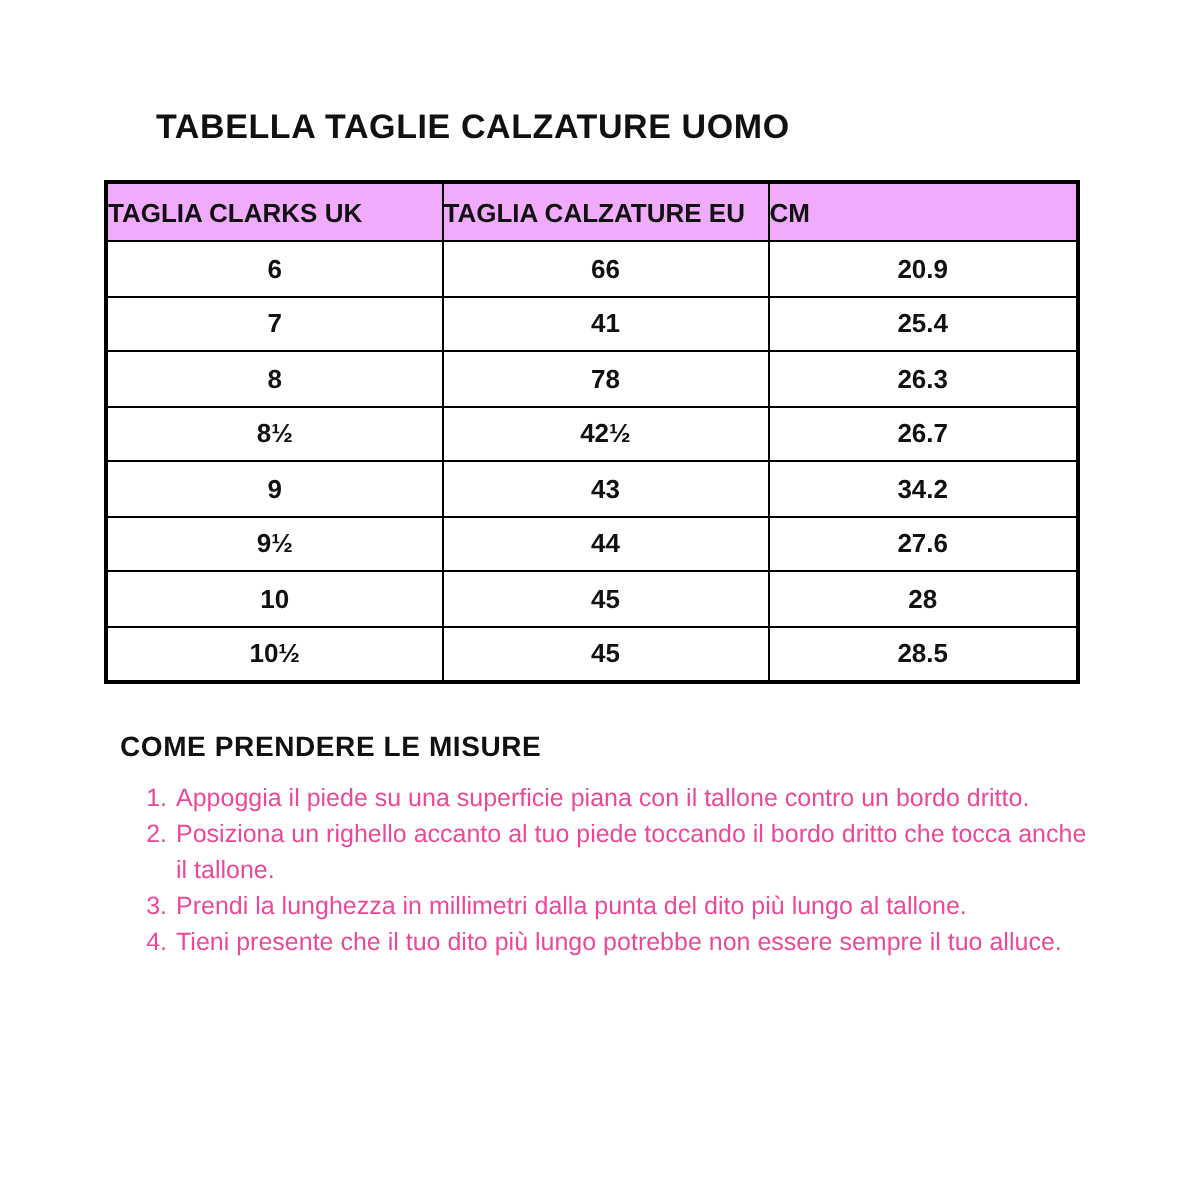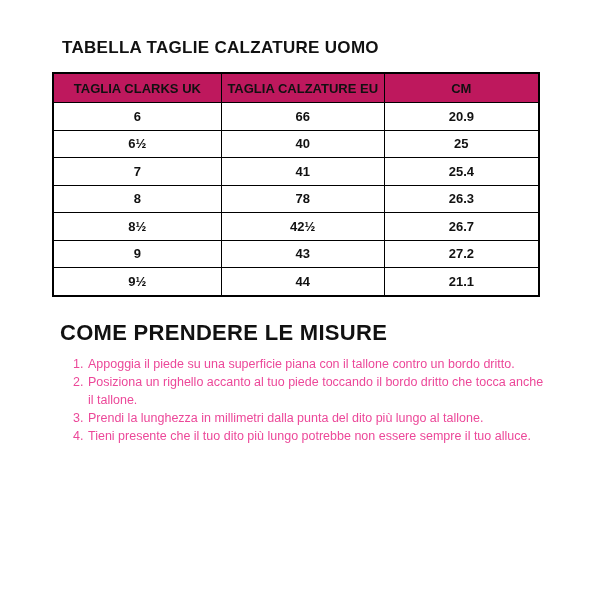--- a/index.html
+++ b/index.html
@@ -13,64 +13,64 @@
     font-family: "Liberation Sans", sans-serif;
     color: #111111;
     overflow: hidden;
   }
   .page {
     position: relative;
     width: 600px;
     height: 600px;
   }
   .page-title {
-    margin: 0;
+    margin: 16px;
     padding: 38px 0 0 62px;
     font-size: 17px;
     font-weight: bold;
     letter-spacing: 0.3px;
     color: #111111;
   }
   table.size-table {
     border-collapse: collapse;
     margin: 14px 0 0 52px;
     width: 488px;
     table-layout: fixed;
   }
   table.size-table, table.size-table th, table.size-table td {
     border: 1.5px solid #000000;
   }
   table.size-table {
     border-width: 2px;
   }
   table.size-table th {
-    background: #be185d;
+    background: #f0abfc;
     height: 28px;
     font-size: 13px;
     font-weight: bold;
-    text-align: center;
+    text-align: left;
     vertical-align: middle;
     padding: 0;
   }
   table.size-table td {
     height: 26.5px;
     font-size: 13px;
     font-weight: bold;
     text-align: center;
     vertical-align: middle;
     padding: 0;
     background: #ffffff;
   }
   .col-uk  { width: 34.6%; }
   .col-eu  { width: 33.6%; }
   .col-cm  { width: 31.8%; margin-left: 19px; }
   .section-title {
     margin: 0;
     padding: 23px 0 0 60px;
-    font-size: 22px;
+    font-size: 14px;
     font-weight: bold;
     letter-spacing: 0.3px;
     color: #111111;
   }
   ol.instructions {
     margin: 9px 0 0 62px;
     padding-left: 25px;
     width: 462px;
     font-size: 12.5px;
     line-height: 18px;
@@ -98,25 +98,20 @@
       </tr>
     </thead>
     <tbody>
 
         <tr>
           <td>6</td>
           <td>66</td>
           <td>20.9</td>
         </tr>
 
-        <tr>
-          <td>6½</td>
-          <td>40</td>
-          <td>25</td>
-        </tr>
 
         <tr>
           <td>7</td>
           <td>41</td>
           <td>25.4</td>
         </tr>
 
 
         <tr>
           <td>8</td>
@@ -126,30 +121,40 @@
 
         <tr>
           <td>8½</td>
           <td>42½</td>
           <td>26.7</td>
         </tr>
 
         <tr>
           <td>9</td>
           <td>43</td>
-          <td>27.2</td>
+          <td>34.2</td>
         </tr>
 
         <tr>
           <td>9½</td>
           <td>44</td>
-          <td>21.1</td>
+          <td>27.6</td>
         </tr>
 
+        <tr>
+          <td>10</td>
+          <td>45</td>
+          <td>28</td>
+        </tr>
 
+        <tr>
+          <td>10½</td>
+          <td>45</td>
+          <td>28.5</td>
+        </tr>
       </tbody>
   </table>
 
   <h2 class="section-title">COME PRENDERE LE MISURE</h2>
 
   <ol class="instructions">
 
       <li>Appoggia il piede su una superficie piana con il tallone contro un bordo dritto.</li>
 
       <li>Posiziona un righello accanto al tuo piede toccando il bordo dritto che tocca anche il tallone.</li>

